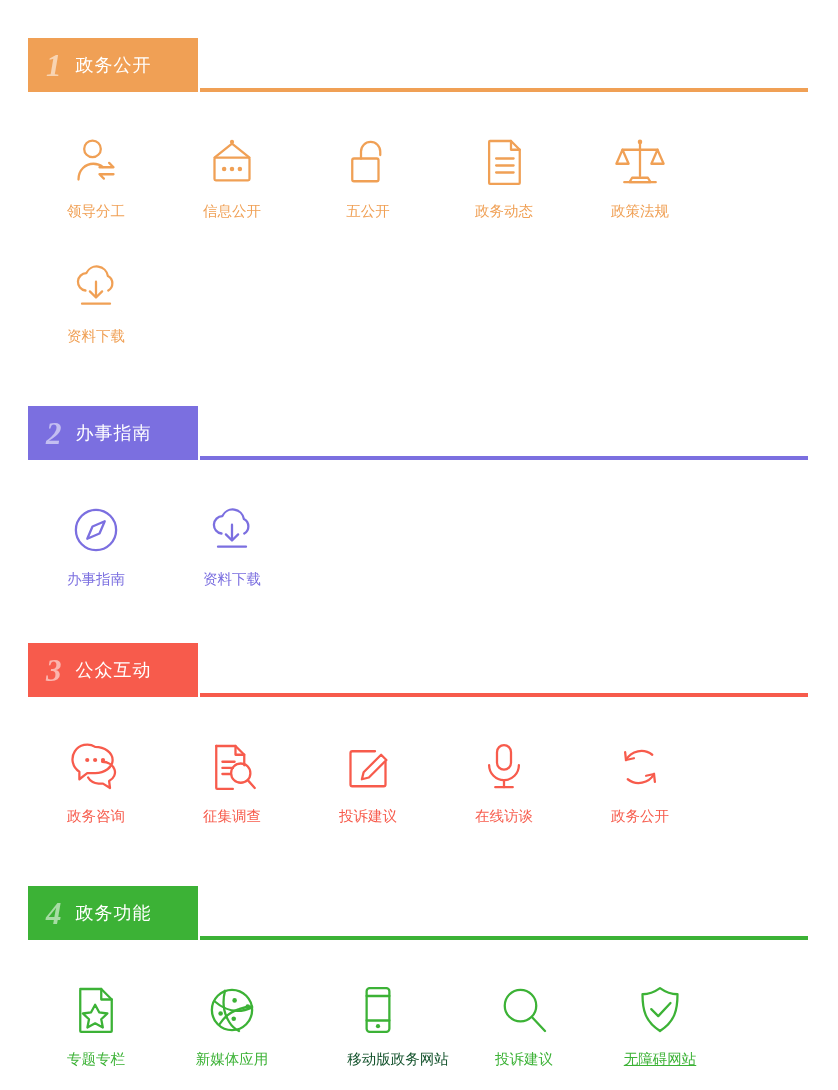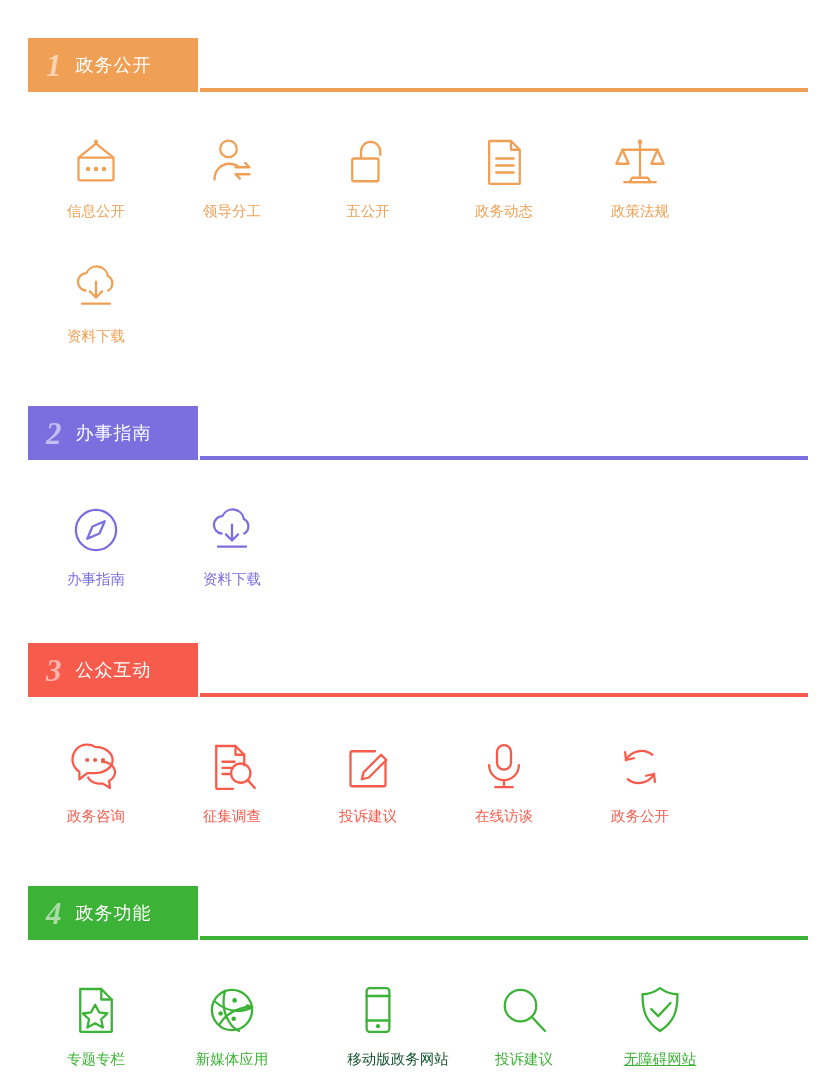--- a/index.html
+++ b/index.html
@@ -126,40 +126,40 @@
           <div class="section-tab" style="background: rgb(240, 160, 85);">
             <span class="section-num">1</span>
             <span class="section-title">政务公开</span>
           </div>
         </div>
         <div class="after-icons"></div>
         <div class="icon-grid">
           <div class="icon-cell" style="color: rgb(240, 160, 85);">
             <div class="icon-art">
               <svg viewBox="0 0 64 64" fill="none" stroke="currentColor" stroke-width="2.6" stroke-linecap="round" stroke-linejoin="round">
+                <circle cx="28" cy="17" r="9.5"></circle>
+                <path d="M12 52 c0-11 8-18 17-18 c4.5 0 8 1.4 11 3.8"></path>
+                <path d="M36 38 h16 l-5-5"></path>
+                <path d="M52 46 h-16 l5 5"></path>
+              </svg>
+            </div>
+            <div class="icon-label" style="color: rgb(240, 160, 85);">领导分工</div>
+          </div>
+          <div class="icon-cell" style="color: rgb(240, 160, 85);">
+            <div class="icon-art">
+              <svg viewBox="0 0 64 64" fill="none" stroke="currentColor" stroke-width="2.6" stroke-linecap="round" stroke-linejoin="round">
                 <circle cx="32" cy="9" r="2.4" fill="currentColor" stroke="none"></circle>
                 <path d="M32 11 L12 27 M32 11 L52 27"></path>
                 <rect x="12" y="27" width="40" height="26" rx="1.5"></rect>
                 <circle cx="23" cy="40" r="2.6" fill="currentColor" stroke="none"></circle>
                 <circle cx="32" cy="40" r="2.6" fill="currentColor" stroke="none"></circle>
                 <circle cx="41" cy="40" r="2.6" fill="currentColor" stroke="none"></circle>
               </svg>
             </div>
             <div class="icon-label" style="color: rgb(240, 160, 85);">信息公开</div>
-          </div>
-          <div class="icon-cell" style="color: rgb(240, 160, 85);">
-            <div class="icon-art">
-              <svg viewBox="0 0 64 64" fill="none" stroke="currentColor" stroke-width="2.6" stroke-linecap="round" stroke-linejoin="round">
-                <circle cx="28" cy="17" r="9.5"></circle>
-                <path d="M12 52 c0-11 8-18 17-18 c4.5 0 8 1.4 11 3.8"></path>
-                <path d="M36 38 h16 l-5-5"></path>
-                <path d="M52 46 h-16 l5 5"></path>
-              </svg>
-            </div>
-            <div class="icon-label" style="color: rgb(240, 160, 85);">领导分工</div>
           </div>
           <div class="icon-cell" style="color: rgb(240, 160, 85);">
             <div class="icon-art">
               <svg viewBox="0 0 64 64" fill="none" stroke="currentColor" stroke-width="2.6" stroke-linecap="round" stroke-linejoin="round">
                 <rect x="14" y="28" width="30" height="26" rx="2"></rect>
                 <path d="M24 28 V20 a11 11 0 0 1 22 0 v4"></path>
               </svg>
             </div>
             <div class="icon-label" style="color: rgb(240, 160, 85);">五公开</div>
           </div>

